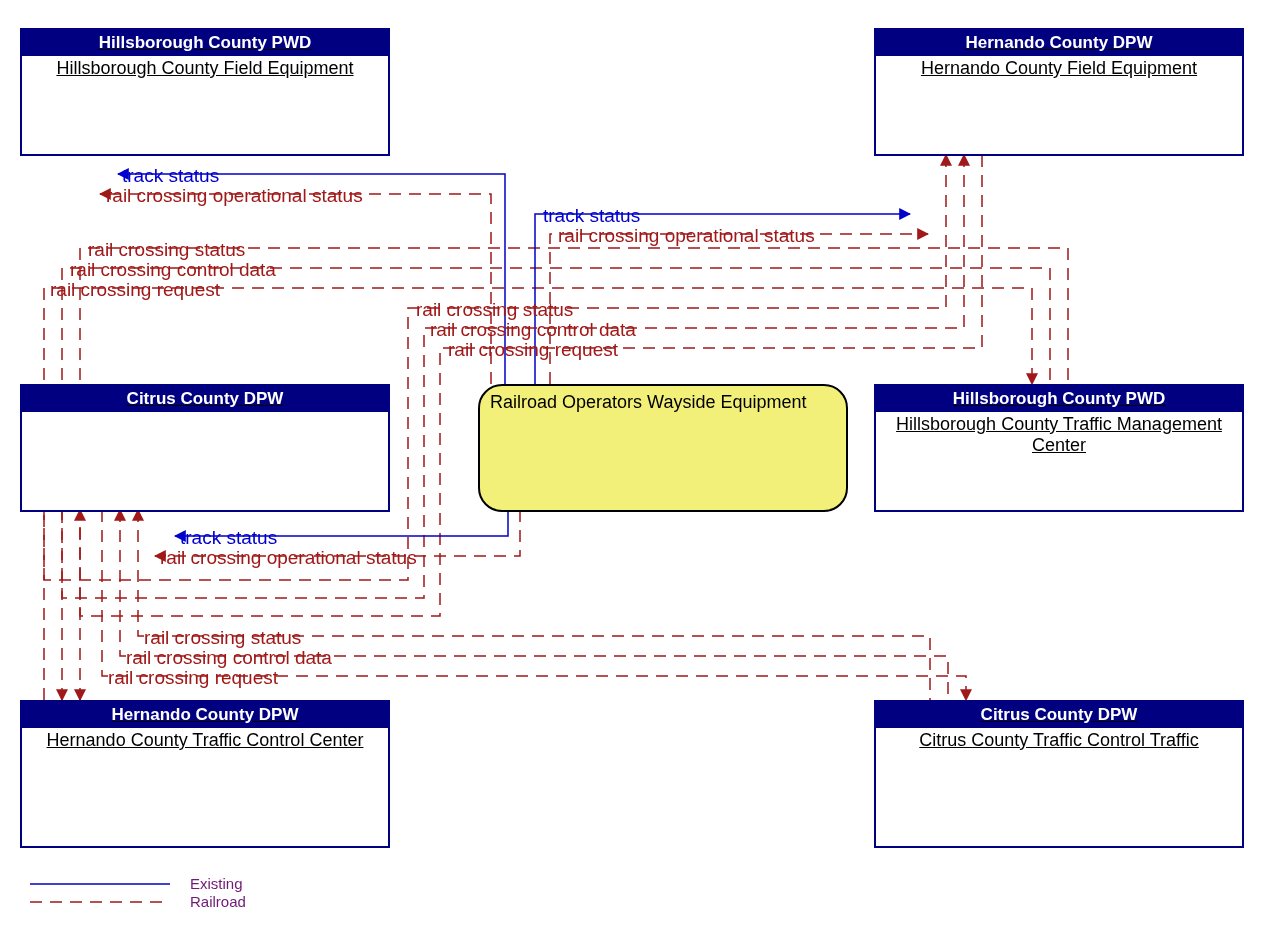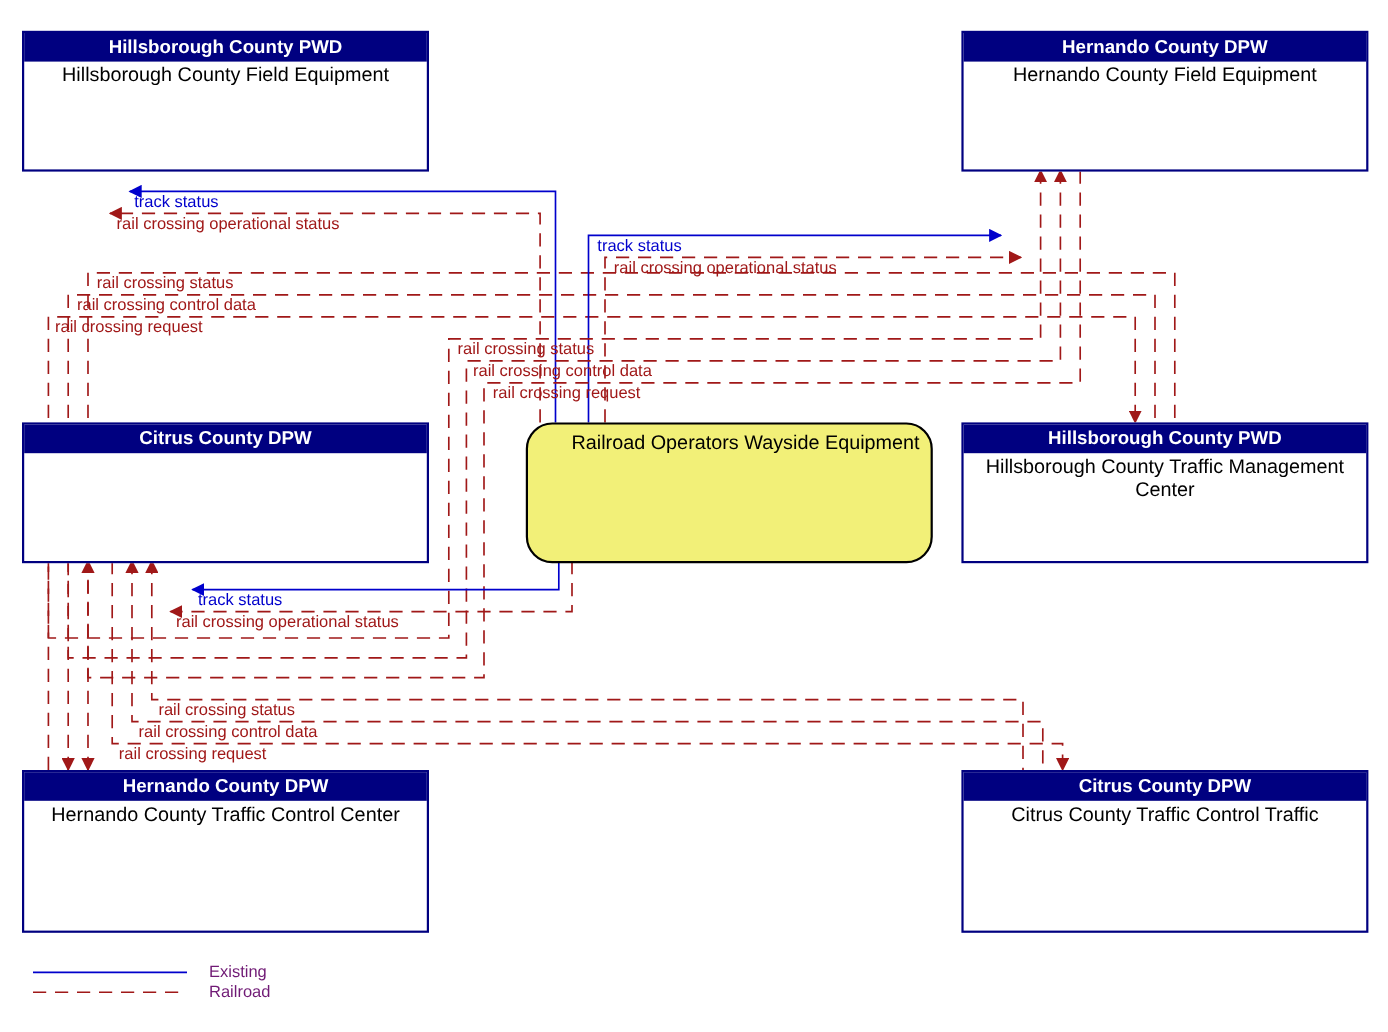--- a/index.html
+++ b/index.html
@@ -9,20 +9,21 @@
     height: 938px;
     background: #ffffff;
     font-family: Arial, Helvetica, sans-serif;
     position: relative;
   }
   .node {
     position: absolute;
     border: 2px solid #000080;
     background: #ffffff;
     box-sizing: border-box;
+    text-decoration: underline;
   }
   .node-header {
     background: #000080;
     color: #ffffff;
     font-weight: bold;
     text-align: center;
     padding: 3px 4px;
     font-size: 17px;
   }
   .node-body {
@@ -31,31 +32,30 @@
     padding: 2px 14px;
     font-size: 18px;
     line-height: 1.15;
   }
   .center-node {
     position: absolute;
     background: #f2f078;
     border: 2px solid #000000;
     border-radius: 24px;
     box-sizing: border-box;
-    text-align: right;
+    text-align: left;
     padding: 6px 10px;
     font-size: 18px;
     color: #000000;
     line-height: 1.15;
   }
   .flow-label {
     position: absolute;
-    font-size: 15px;
+    font-size: 19px;
     white-space: nowrap;
-    margin-top: 10px;
   }
   .blue { color: #0000cc; }
   .red { color: #a01818; }
   svg.lines {
     position: absolute;
     left: 0; top: 0;
     width: 1262px; height: 938px;
     pointer-events: none;
   }
   .solid-blue { stroke: #0000cc; stroke-width: 1.5; fill: none; }

